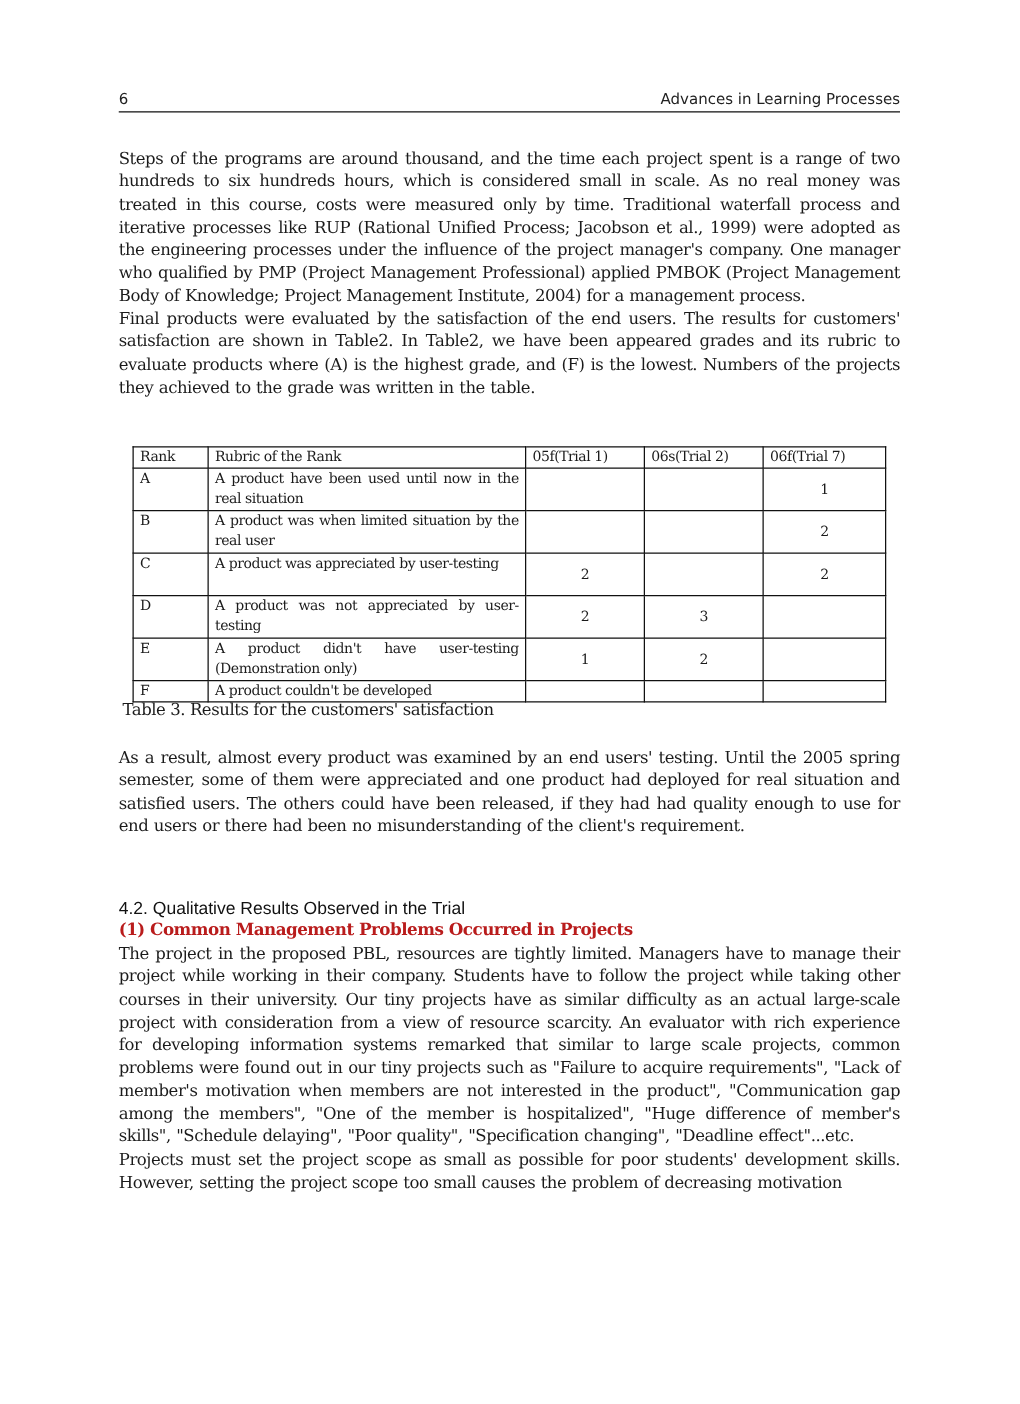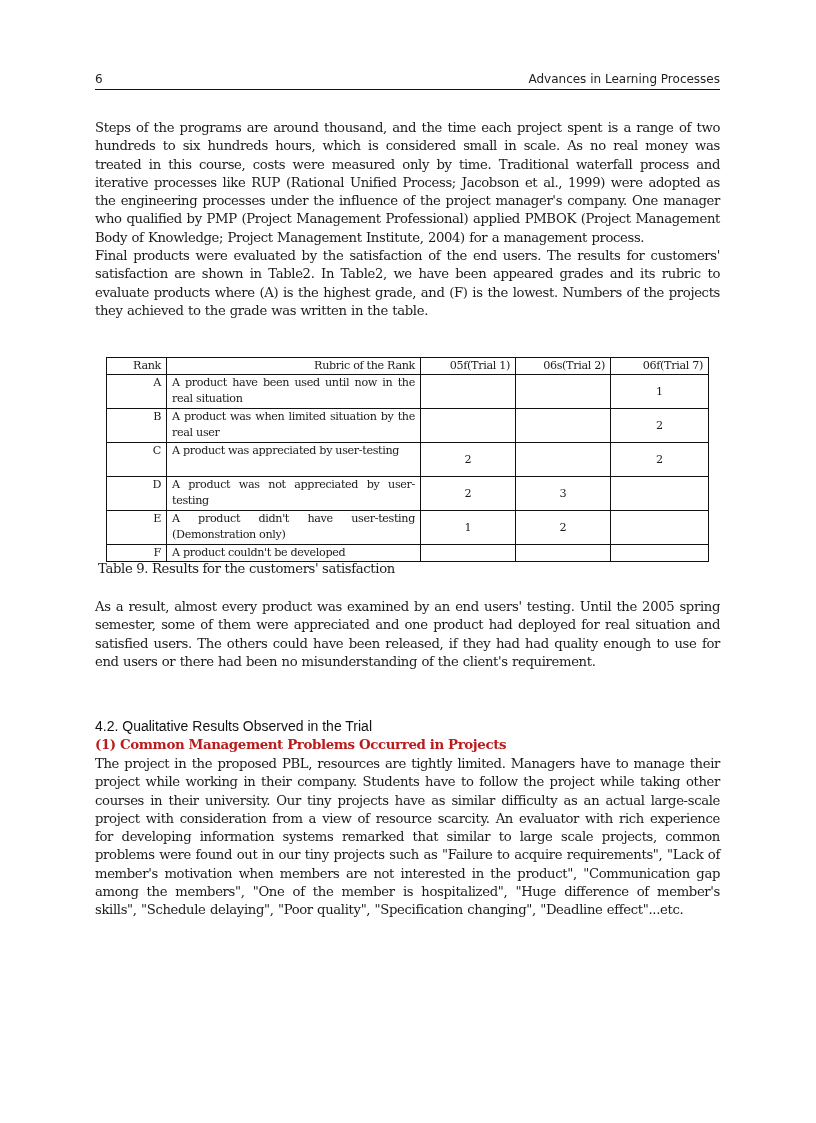--- a/index.html
+++ b/index.html
@@ -28,21 +28,21 @@
     position: absolute; left: 95px; top: 736px; width: 625px;
     font-family: "DejaVu Serif", serif; font-weight: bold; font-size: 13.4px; letter-spacing: -0.4px; color: #b91c1c;
   }
   .p4 { top: 755px; }
   table.results {
     position: absolute; left: 106px; top: 357px; width: 602px;
     border-collapse: collapse; table-layout: fixed;
     font-family: "DejaVu Serif", serif; font-size: 11.2px; letter-spacing: -0.35px; color: #1a1a1a;
   }
   table.results td, table.results th {
-    border: 1.3px solid #111; padding: 0 5px; vertical-align: top; font-weight: normal; text-align: right;
+    border: 1.3px solid #111; padding: 0 5px; vertical-align: top; font-weight: normal; text-align: left;
     line-height: 15.5px;
   }
   table.results th { height: 16px; }
   table.results td.num { text-align: center; vertical-align: middle; }
   table.results td.rub { text-align: justify; }
   .caption {
     position: absolute; left: 98px; top: 561px;
     font-family: "DejaVu Serif", serif; font-size: 13.2px; letter-spacing: -0.35px; color: #1a1a1a;
   }
 </style>
@@ -117,26 +117,27 @@
       <tr style="height:16px">
         <td>F</td>
         <td class="rub">A product couldn't be developed</td>
         <td class="num"></td>
         <td class="num"></td>
         <td class="num"></td>
       </tr>
     </tbody>
   </table>
 
-  <div class="caption">Table 9. Results for the customers' satisfaction</div>
+  <div class="caption">Table 3. Results for the customers' satisfaction</div>
 
   <div class="body-text p3">
     <p>As a result, almost every product was examined by an end users' testing. Until the 2005 spring semester, some of them were appreciated and one product had deployed for real situation and satisfied users. The others could have been released, if they had had quality enough to use for end users or there had been no misunderstanding of the client's requirement.</p>
   </div>
 
   <div class="sec-head">4.2. Qualitative Results Observed in the Trial</div>
   <div class="sub-head">(1) Common Management Problems Occurred in Projects</div>
 
   <div class="body-text p4">
     <p>The project in the proposed PBL, resources are tightly limited. Managers have to manage their project while working in their company. Students have to follow the project while taking other courses in their university. Our tiny projects have as similar difficulty as an actual large-scale project with consideration from a view of resource scarcity. An evaluator with rich experience for developing information systems remarked that similar to large scale projects, common problems were found out in our tiny projects such as "Failure to acquire requirements", "Lack of member's motivation when members are not interested in the product", "Communication gap among the members", "One of the member is hospitalized", "Huge difference of member's skills", "Schedule delaying", "Poor quality", "Specification changing", "Deadline effect"...etc.</p>
+    <p>Projects must set the project scope as small as possible for poor students' development skills. However, setting the project scope too small causes the problem of decreasing motivation</p>
   </div>
 
 </div>
 
 </body></html>

